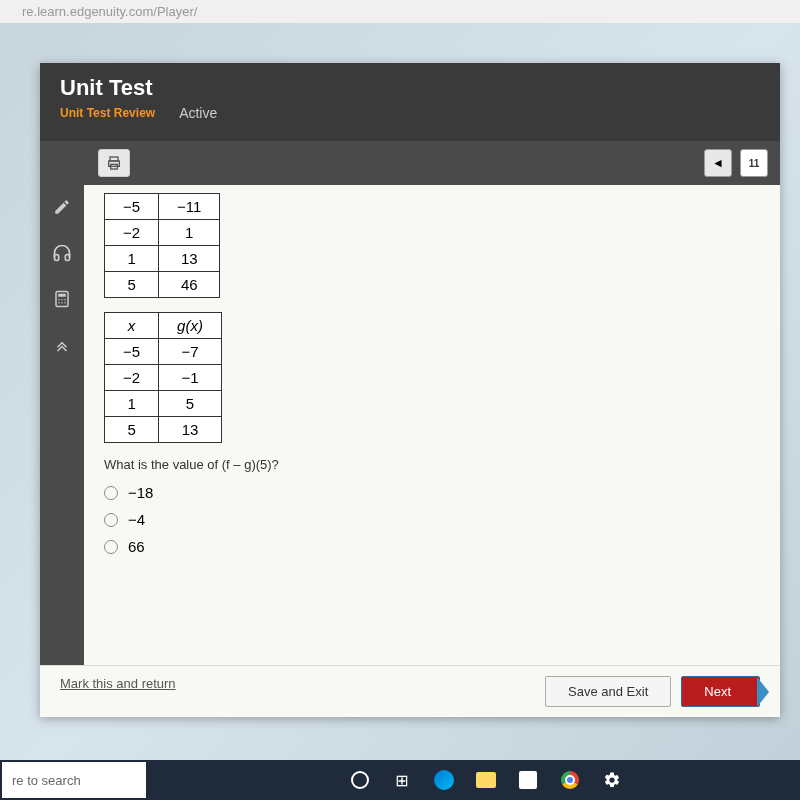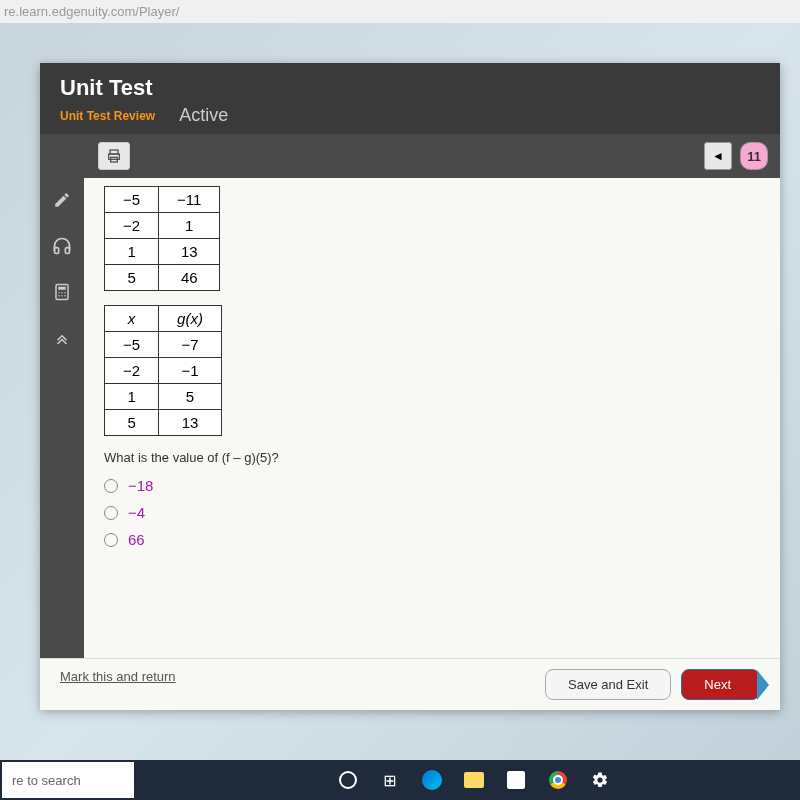--- a/index.html
+++ b/index.html
@@ -1,49 +1,49 @@
 <!DOCTYPE html>
 <html><head>
   <meta charset="utf-8">
   <style>
     * { margin: 0; padding: 0; box-sizing: border-box; font-family: Arial, sans-serif; }
     body { width: 800px; height: 800px; background: linear-gradient(135deg, #c8d4dc, #d8e4ec, #c0d0d8); overflow: hidden; }
-    .url-bar { background: #f0f0f0; color: #999; padding: 4px 4px; font-size: 13px; }
+    .url-bar { background: #f0f0f0; color: #999; padding: 4px 22px; font-size: 13px; }
     .window { margin: 40px 0 0 40px; width: 740px; box-shadow: 0 2px 10px rgba(0,0,0,0.3); }
-    .header-dark { background: #3a3a3a; padding: 12px 20px 8px 20px; }
+    .header-dark { background: #3a3a3a; padding: 12px 20px 20px 20px; }
     .title { color: #fff; font-size: 22px; font-weight: bold; margin-bottom: 4px; }
     .subtitle-row { display: flex; gap: 24px; align-items: center; }
     .subtitle { color: #f7941e; font-size: 12px; font-weight: bold; }
-    .active-label { color: #ccc; font-size: 18px; }
+    .active-label { color: #ccc; font-size: 14px; }
     .toolbar { background: #4a4a4a; padding: 8px 12px; display: flex; align-items: center; justify-content: space-between; }
     .toolbar-left { display: flex; gap: 8px; }
     .tool-btn { width: 32px; height: 28px; background: #e8e8e8; border: 1px solid #ccc; border-radius: 3px; display: flex; align-items: center; justify-content: center; color: #555; cursor: pointer; }
     .toolbar-right { display: flex; gap: 8px; align-items: center; }
     .nav-btn { width: 28px; height: 28px; background: #e8e8e8; border: 1px solid #999; border-radius: 3px; display: flex; align-items: center; justify-content: center; cursor: pointer; font-size: 12px; }
-    .q-num { width: 28px; height: 28px; background: #f9a8d4; border: 1px solid #999; border-radius: 10px; display: flex; align-items: center; justify-content: center; font-size: 13px; font-weight: bold; color: #333; }
+    .q-num { width: 28px; height: 28px; background: #ffffff; border: 1px solid #999; border-radius: 3px; display: flex; align-items: center; justify-content: center; font-size: 10px; font-weight: bold; color: #333; }
     .body-row { display: flex; background: #f5f5f0; }
     .side-tools { width: 44px; background: #4a4a4a; display: flex; flex-direction: column; align-items: center; padding: 8px 0; gap: 18px; }
     .side-icon { color: #ccc; width: 28px; height: 28px; display: flex; align-items: center; justify-content: center; cursor: pointer; }
     .content { flex: 1; padding: 0 20px 12px 20px; background: #f8f8f4; min-height: 480px; }
     .data-table { border-collapse: collapse; margin: 8px 0 14px 0; }
     .data-table td, .data-table th { border: 1px solid #333; padding: 4px 18px; text-align: center; font-size: 15px; background: #fff; font-weight: normal; }
     .data-table th { font-style: italic; }
     .question-text { font-size: 13px; color: #333; margin: 14px 0 12px 0; }
     .options { display: flex; flex-direction: column; gap: 10px; margin-bottom: 18px; }
-    .option { display: flex; align-items: center; gap: 10px; font-size: 15px; color: #a21caf; cursor: pointer; }
+    .option { display: flex; align-items: center; gap: 10px; font-size: 15px; color: #000000; cursor: pointer; }
     .radio { width: 14px; height: 14px; border: 1.5px solid #888; border-radius: 50%; }
     .footer { display: flex; justify-content: space-between; padding: 10px 20px; background: #f8f8f4; border-top: 1px solid #ddd; }
     .mark-link { color: #555; font-size: 13px; text-decoration: underline; cursor: pointer; }
     .footer-right { display: flex; gap: 10px; }
-    .btn { padding: 7px 22px; font-size: 13px; border-radius: 8px; cursor: pointer; }
+    .btn { padding: 7px 22px; font-size: 13px; border-radius: 2px; cursor: pointer; }
     .btn-save { background: #f5f5f5; border: 1px solid #aaa; color: #333; }
     .btn-next { background: #b91c1c; border: 1px solid #2a6fa0; color: #fff; position: relative; padding-right: 28px; }
     .btn-next::after { content: ''; position: absolute; right: -10px; top: 0; width: 0; height: 0; border-top: 15px solid transparent; border-bottom: 15px solid transparent; border-left: 12px solid #3b8fc4; }
     .taskbar { position: absolute; bottom: 0; left: 0; right: 0; height: 40px; background: #1f2a3a; display: flex; align-items: center; }
-    .search-box { background: #fff; height: 36px; width: 132px; display: flex; align-items: center; padding: 0 10px; color: #666; font-size: 13px; margin: 2px 2px; }
+    .search-box { background: #fff; height: 36px; width: 144px; display: flex; align-items: center; padding: 0 10px; color: #666; font-size: 13px; margin: 2px 2px; }
     .taskbar-icons { display: flex; gap: 18px; margin-left: 200px; align-items: center; }
     .taskbar-icon { width: 24px; height: 24px; display: flex; align-items: center; justify-content: center; color: #fff; font-size: 14px; }
     .circle-icon { width: 18px; height: 18px; border: 2px solid #fff; border-radius: 50%; }
     .edge-icon { width: 20px; height: 20px; background: linear-gradient(135deg,#0078d4,#00bcf2); border-radius: 50%; }
     .folder-icon { width: 20px; height: 16px; background: #ffd966; border-radius: 2px; }
     .chrome-icon { width: 18px; height: 18px; background: conic-gradient(#ea4335 0 120deg,#fbbc05 120deg 240deg,#34a853 240deg 360deg); border-radius: 50%; position: relative; }
     .chrome-icon::after { content:''; position:absolute; top:4px; left:4px; width:10px; height:10px; background:#4285f4; border:2px solid #fff; border-radius:50%; box-sizing:border-box; }
     .gear-icon { color: #fff; }
     .store-icon { width: 18px; height: 18px; background: #fff; border-radius: 2px; position:relative; }
   </style>

